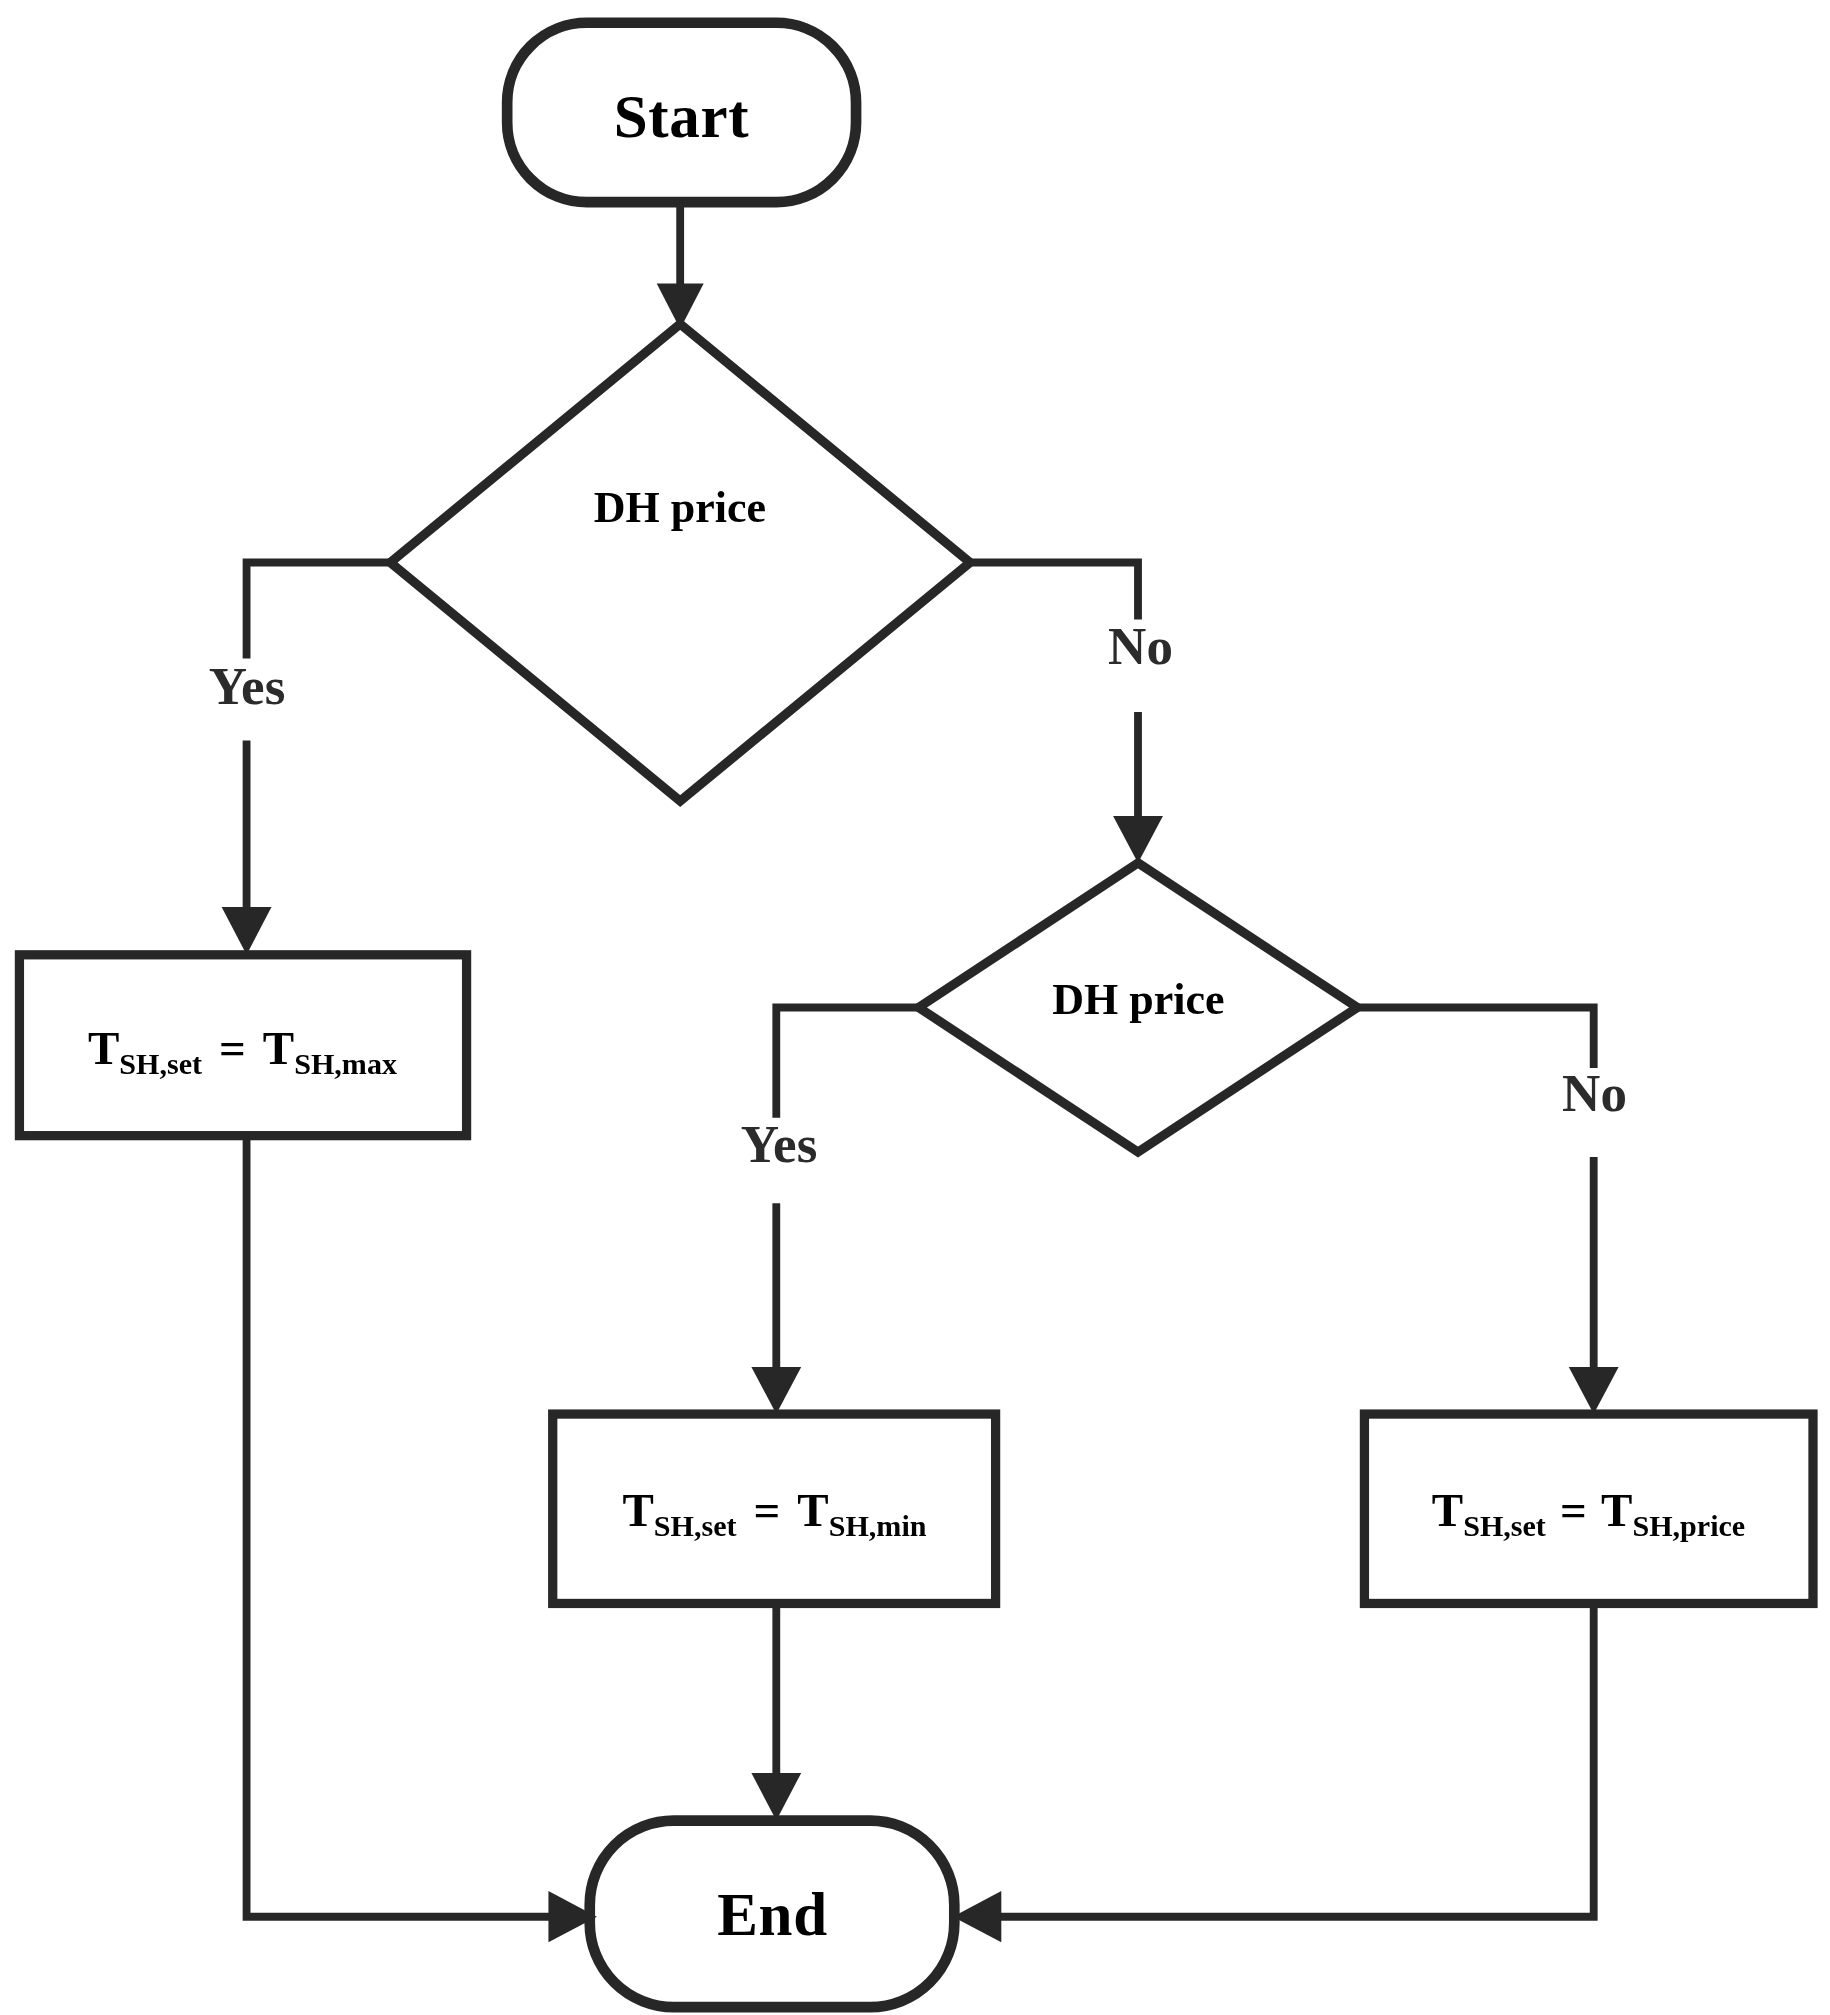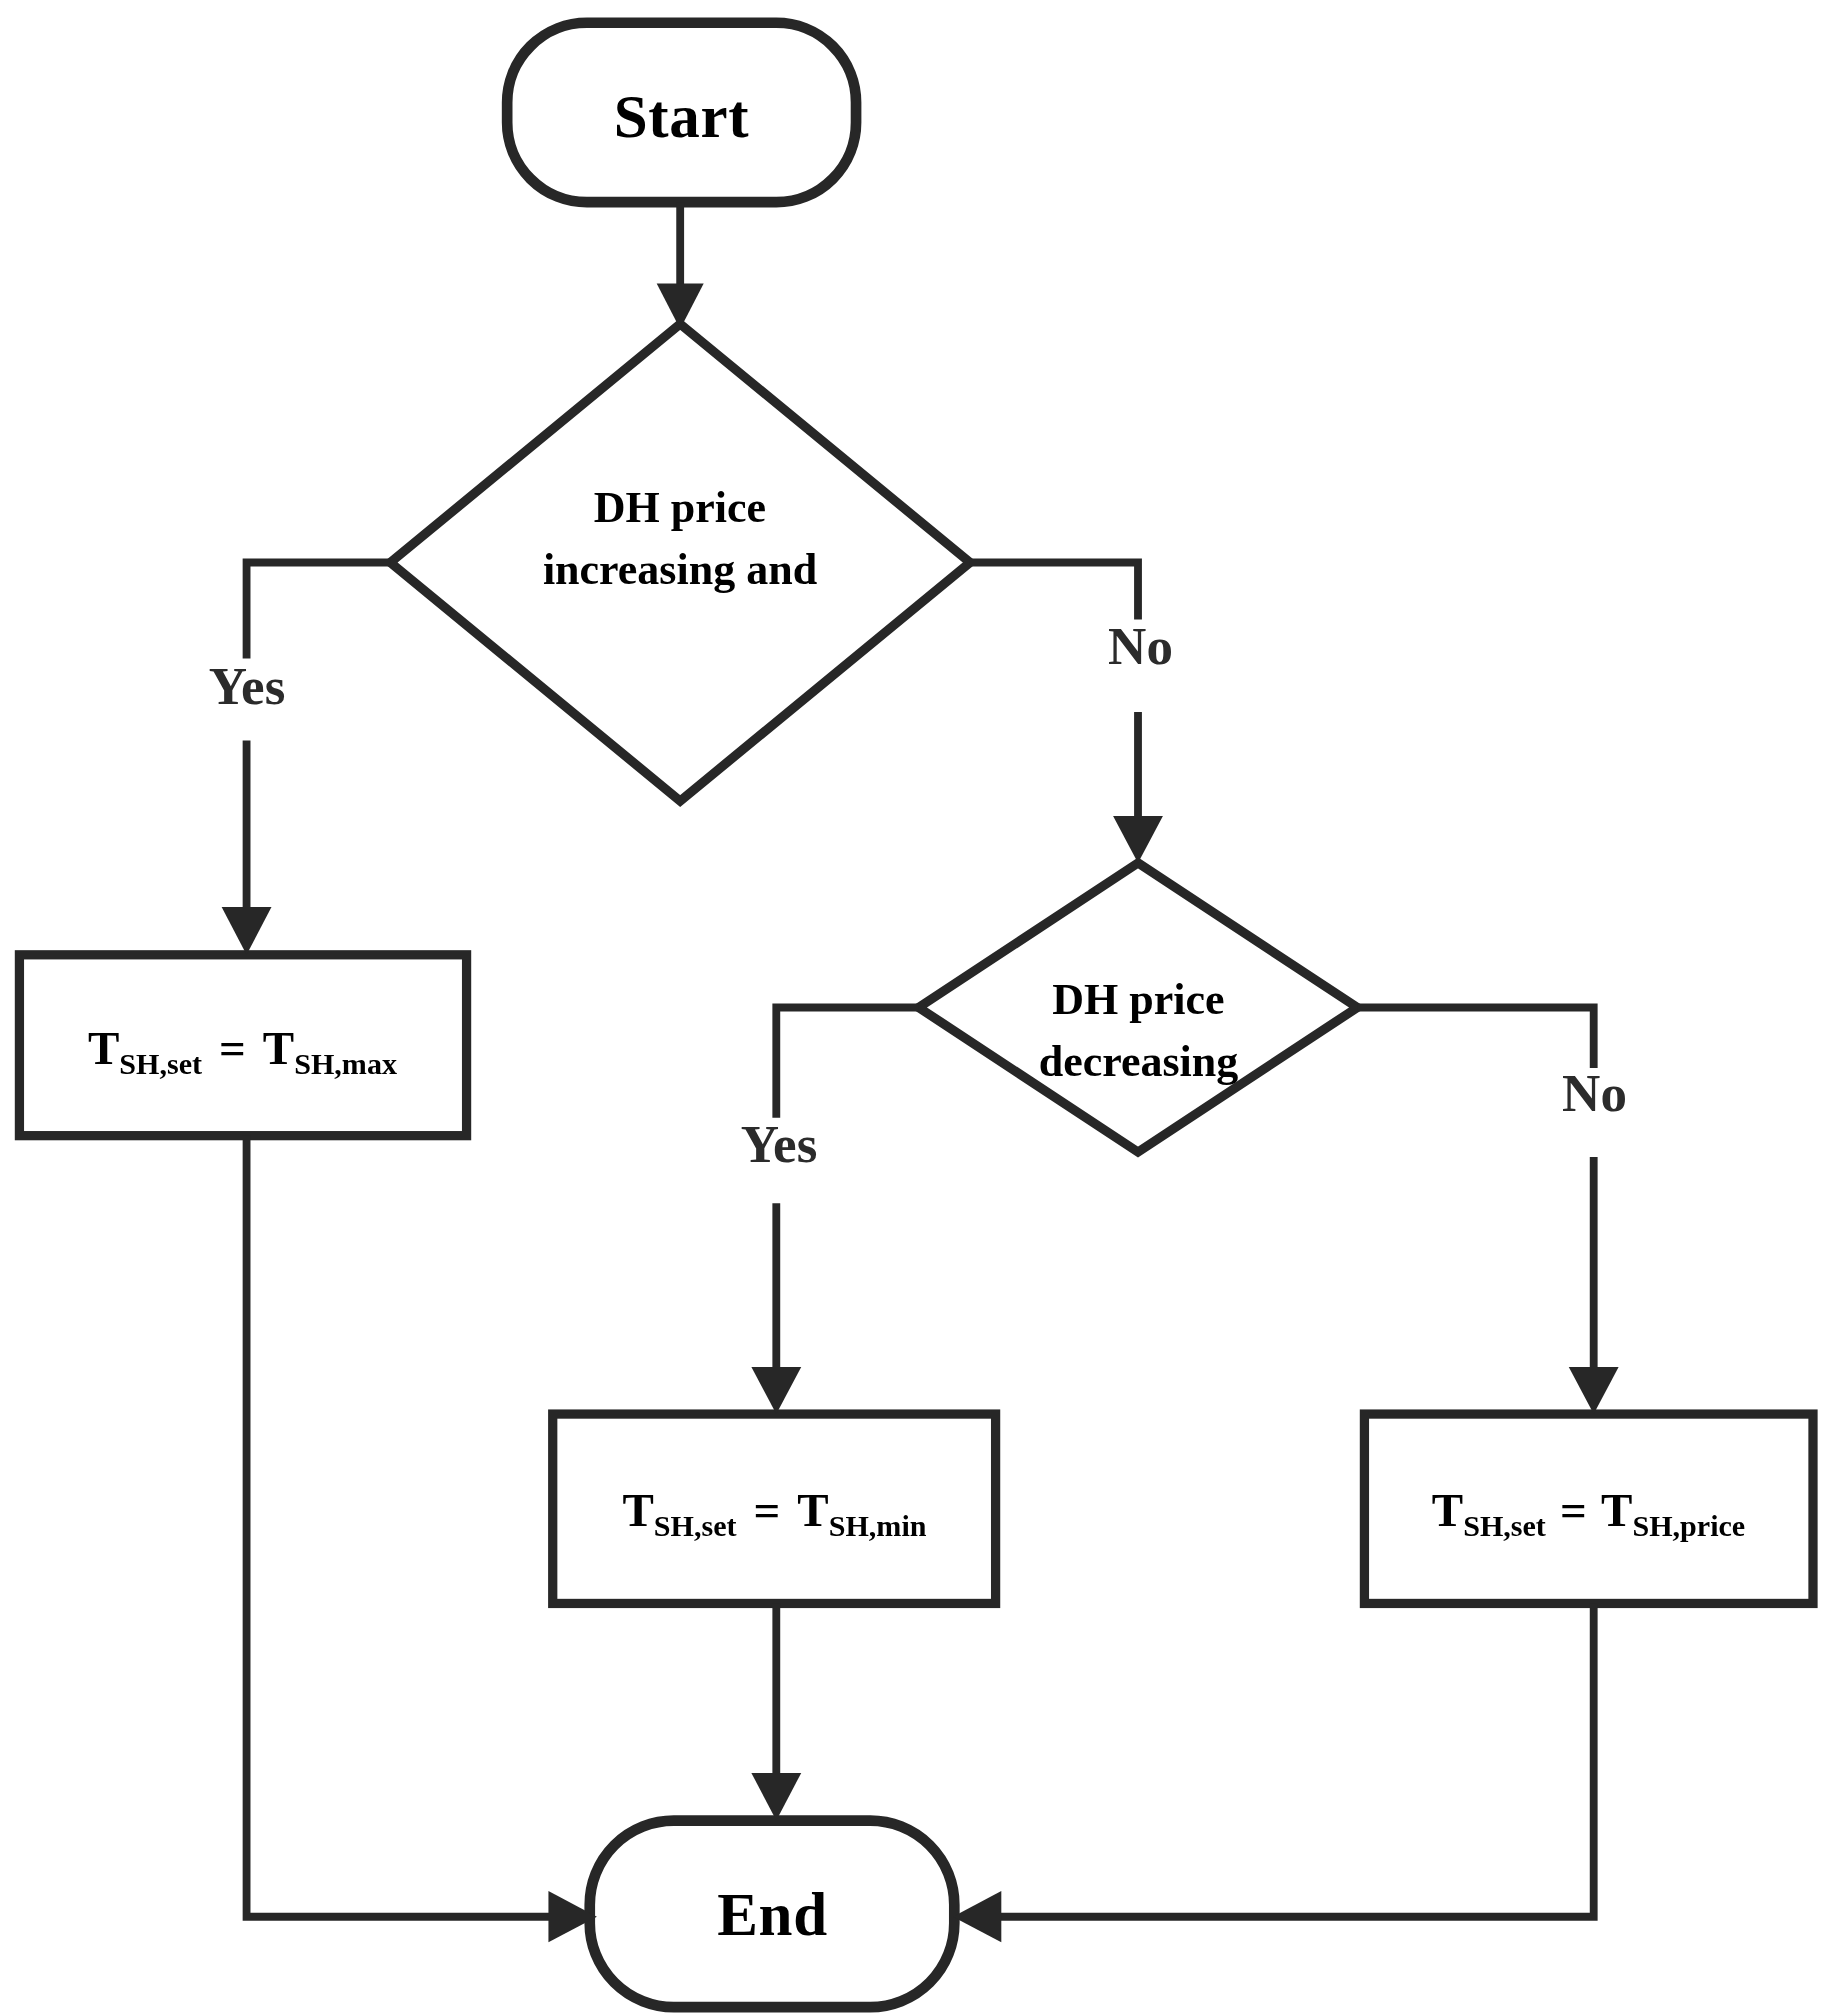--- a/index.html
+++ b/index.html
@@ -83,26 +83,24 @@
       <polygon points="1338,2692 1406,2656 1406,2728"></polygon>
     </g>
   </svg>
 
   <div class="tlayer">
 
     <div class="tbox terminal-label" style="left:507px;top:80px;width:349px;">Start</div>
 
     <div class="tbox decision-label" style="left:390px;top:449px;width:580px;">
       <span class="nowrapline">DH price</span>
-      <span class="nowrapline">increasing  and</span>
     </div>
 
     <div class="tbox decision-label" style="left:919px;top:941px;width:439px;">
       <span class="nowrapline">DH price</span>
-      <span class="nowrapline">decreasing</span>
     </div>
 
     <div class="tbox process-label" style="left:553px;top:1482px;width:443px;"><span>T</span><span class="sub">SH,set</span><span class="op" style="padding:0 17px;">=</span><span>T</span><span class="sub">SH,min</span></div>
 
     <div class="tbox process-label" style="left:19px;top:1020px;width:447px;"><span>T</span><span class="sub">SH,set</span><span class="op" style="padding:0 17px;">=</span><span>T</span><span class="sub">SH,max</span></div>
 
     <div class="tbox process-label" style="left:1364px;top:1482px;width:449px;"><span>T</span><span class="sub">SH,set</span><span class="op" style="padding:0 14.2px;">=</span><span>T</span><span class="sub">SH,price</span></div>
 
     <div class="tbox terminal-label" style="left:590px;top:1878px;width:365px;">End</div>
 

